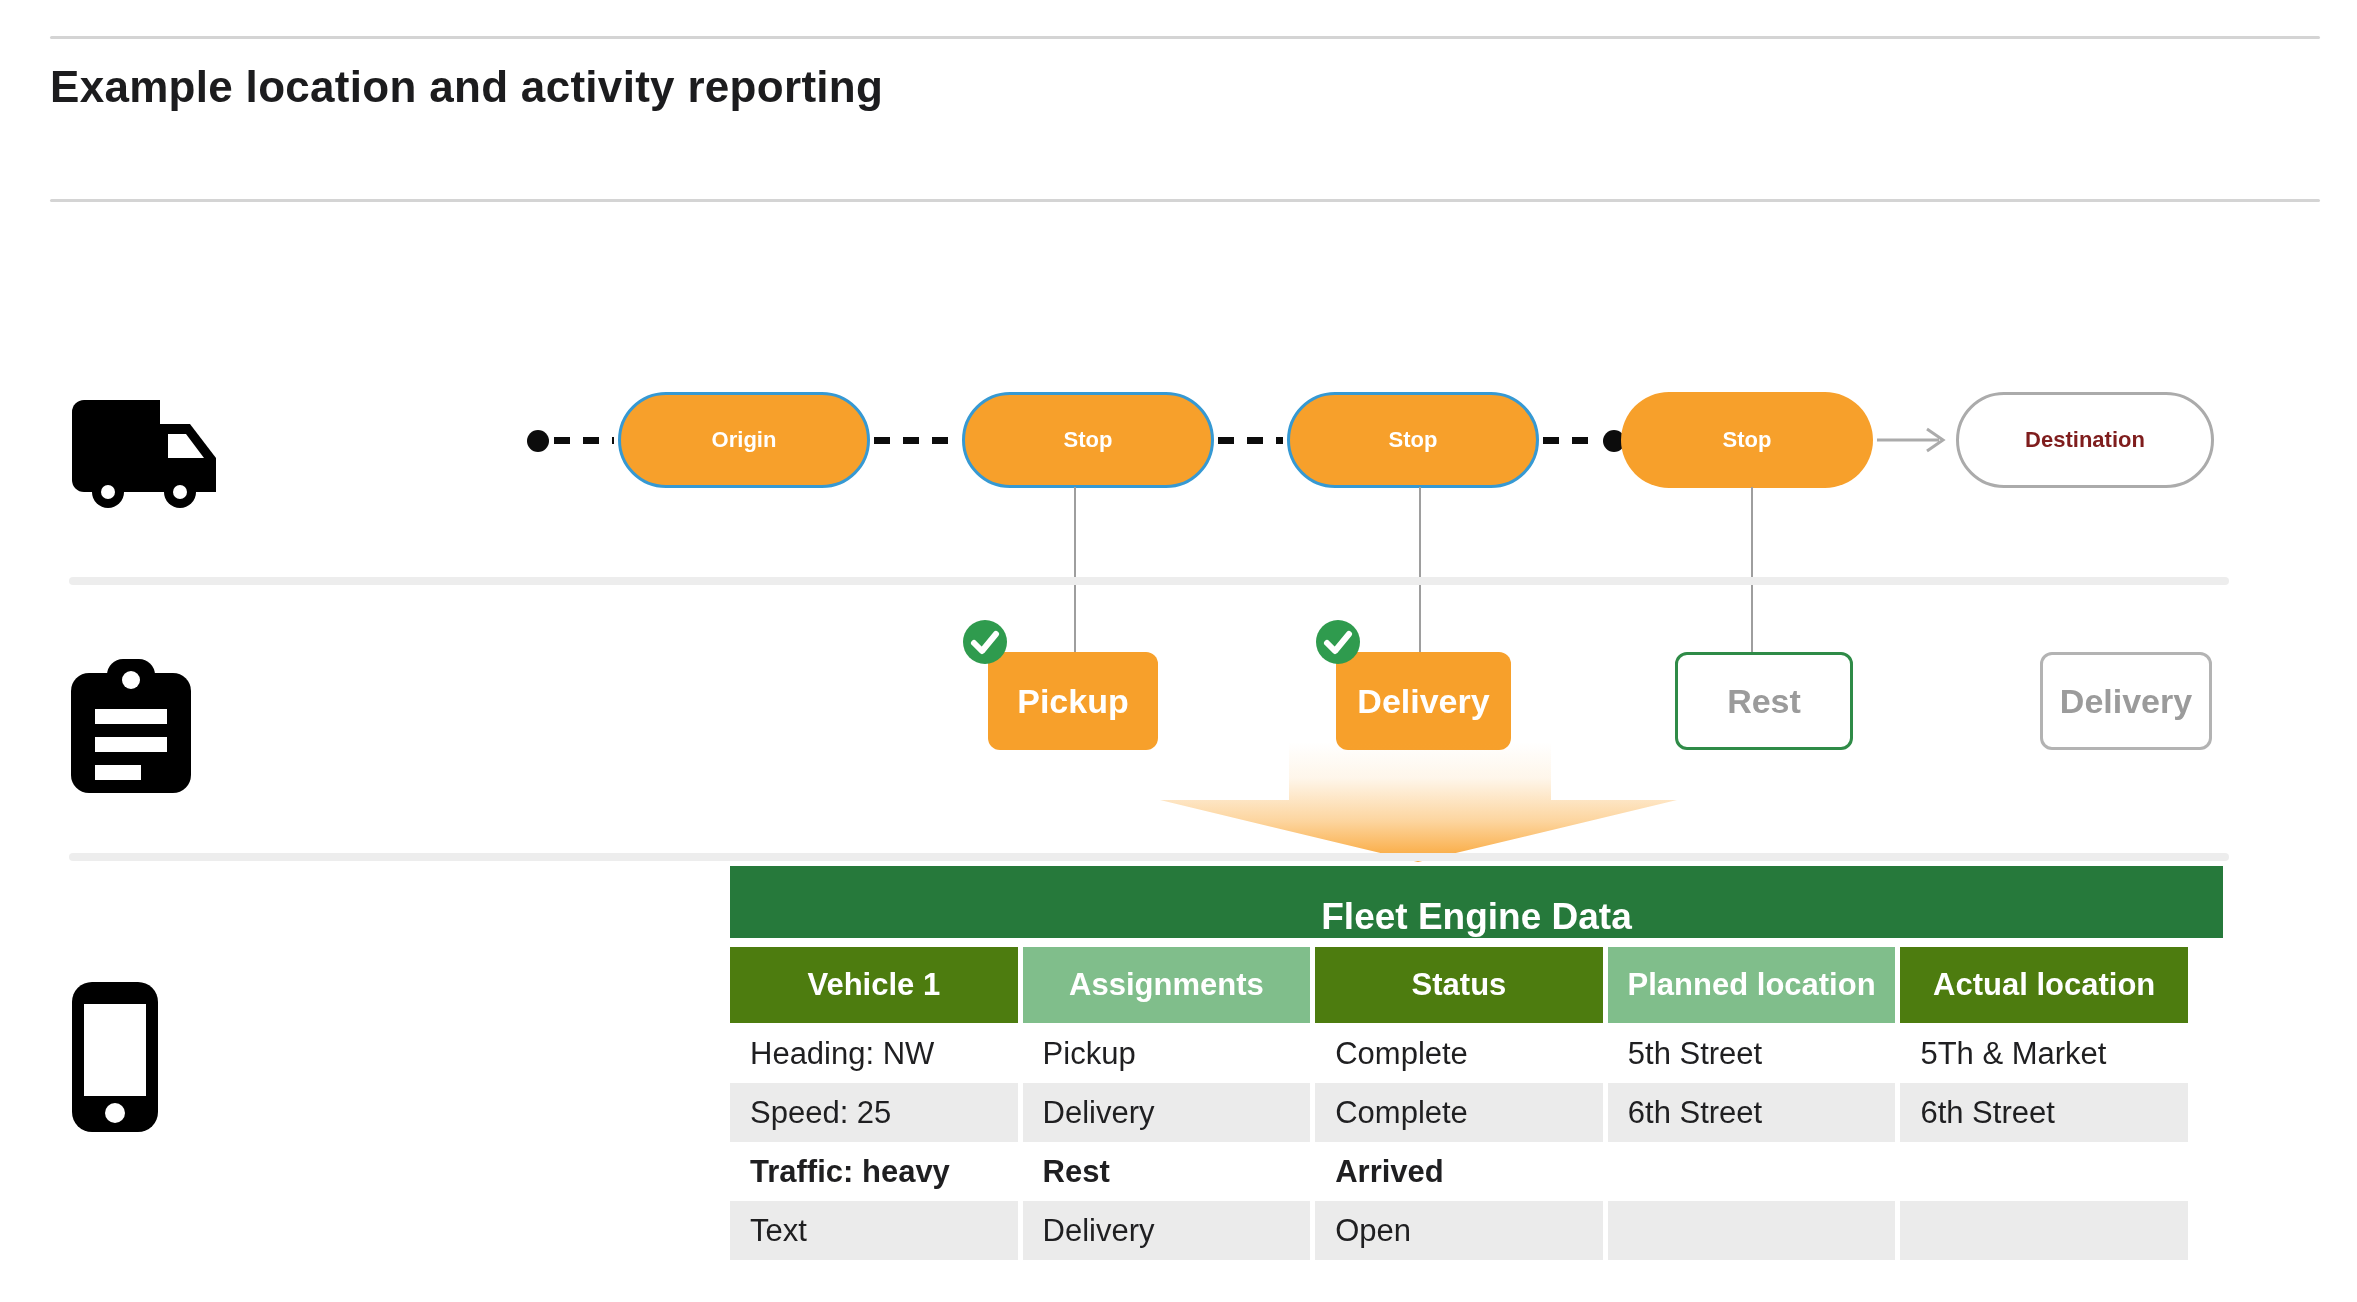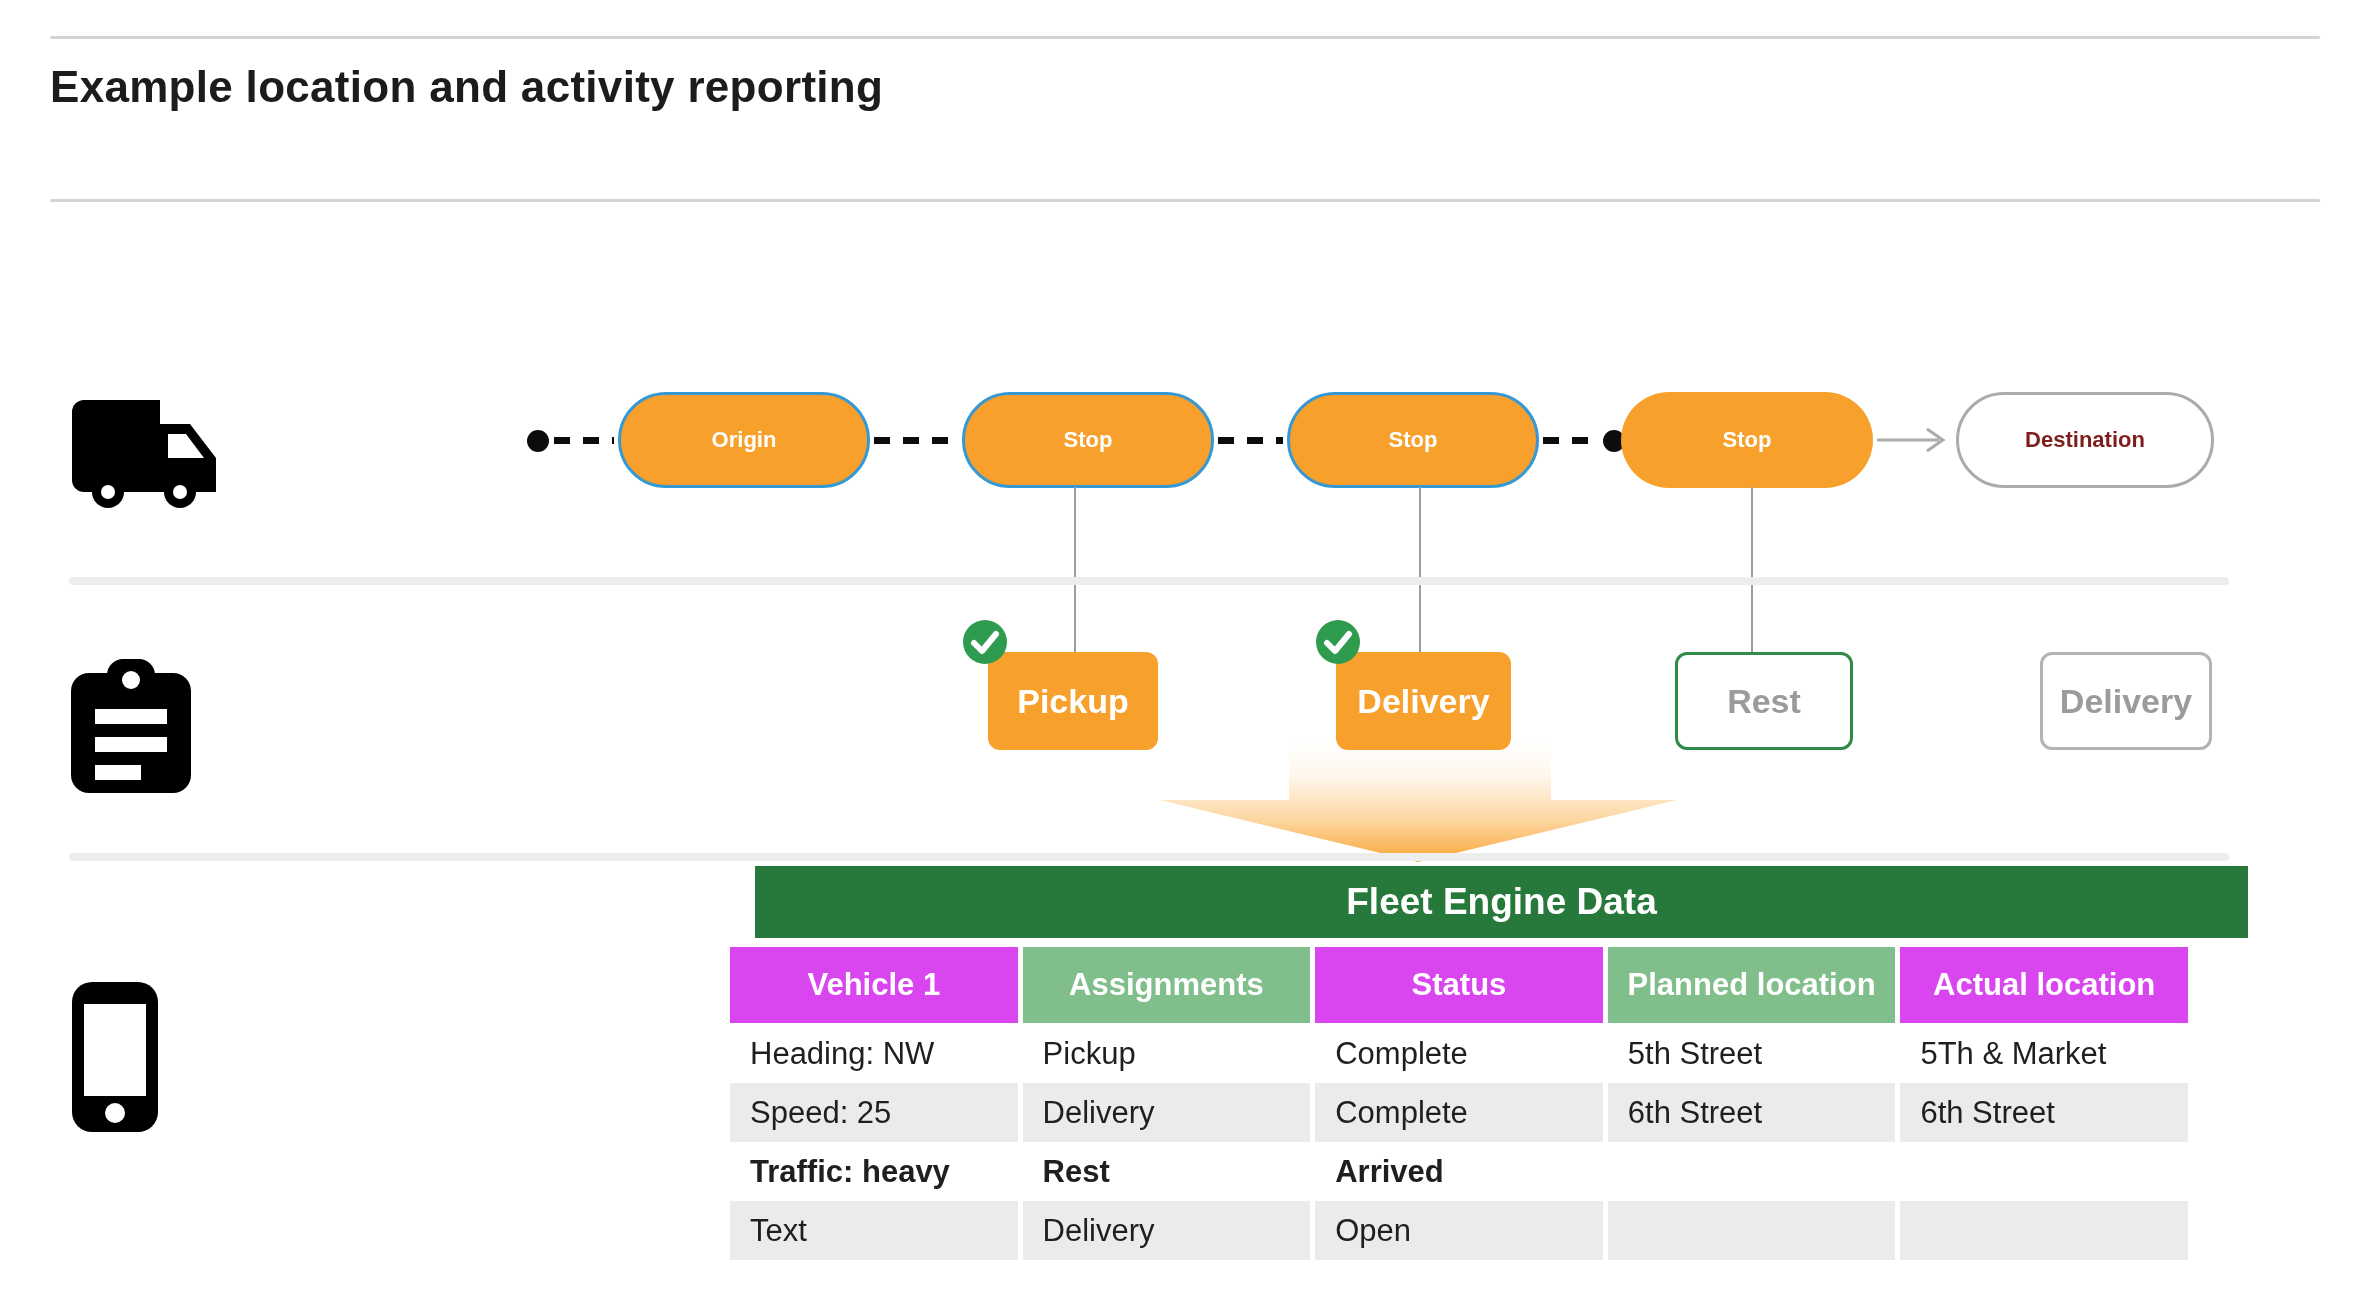--- a/index.html
+++ b/index.html
@@ -48,32 +48,32 @@
   .bigarrow{
     position:absolute;left:1160px;top:742px;width:517px;height:120px;
     background:linear-gradient(180deg,rgba(250,167,53,0) 0%,rgba(250,167,53,.10) 30%,
                rgba(250,167,53,.48) 66%,rgba(249,161,44,.95) 100%);
     clip-path:polygon(129px 0,391px 0,391px 58px,517px 58px,258px 120px,0 58px,129px 58px);
   }
 
   
   .banner{
     position:absolute;left:730px;top:866px;width:1493px;height:72px;background:#26793B;
-    color:#ffffff;display:flex;align-items:center;justify-content:center;
-    font-size:37px;font-weight:700;margin-left:25px;
+    color:#ffffff;display:flex;align-items:flex-end;justify-content:center;
+    font-size:37px;font-weight:700;
   }
   .thead{
     position:absolute;left:730px;top:947px;width:1458px;height:76px;
     display:grid;grid-template-columns:repeat(5,1fr);gap:5px;
   }
   .th{
     display:flex;align-items:center;justify-content:center;
     color:#ffffff;font-size:31px;font-weight:700;white-space:nowrap;
   }
-  .g-med{background:#d946ef;}
+  .g-med{background:#4d7c0f;}
   .g-lt{background:#80BE8B;}
   .trow{
     position:absolute;left:730px;width:1458px;height:59px;
     display:grid;grid-template-columns:repeat(5,1fr);gap:5px;
   }
   .td{
     display:flex;align-items:center;padding-left:20px;
     font-size:31px;color:#1f1f21;white-space:nowrap;
   }
   .trow.gray .td{background:#EBEBEB;}

